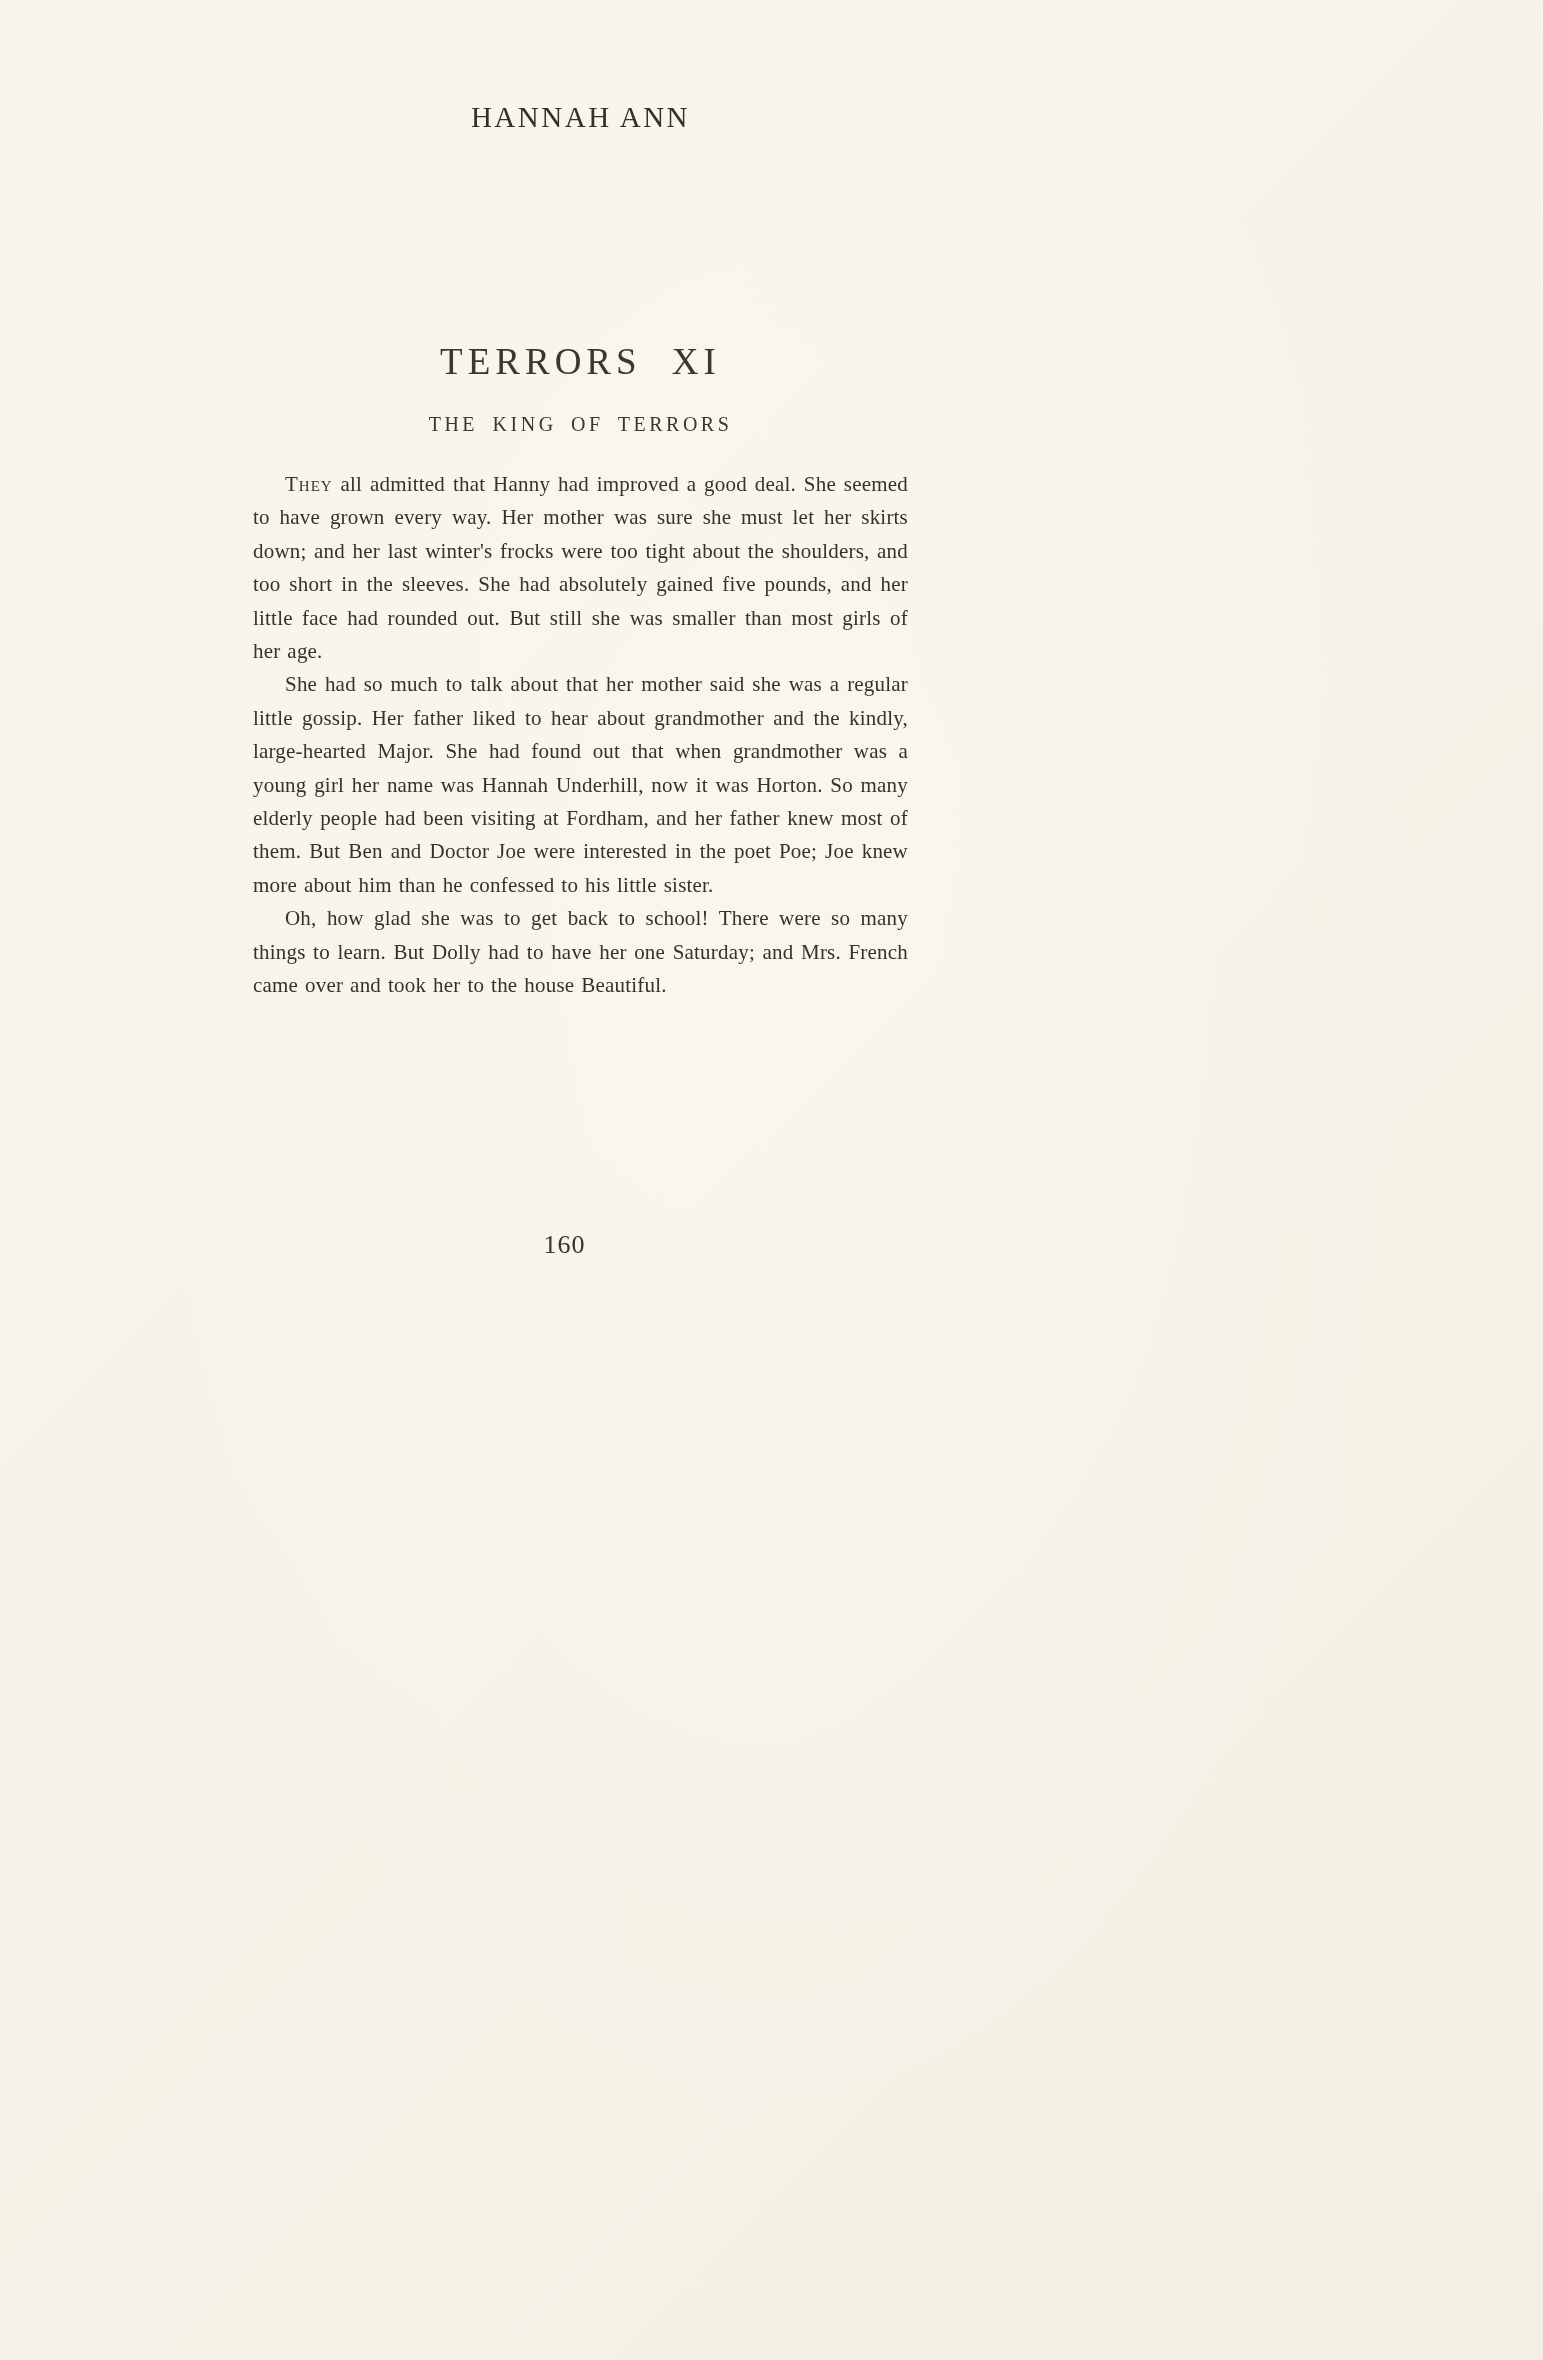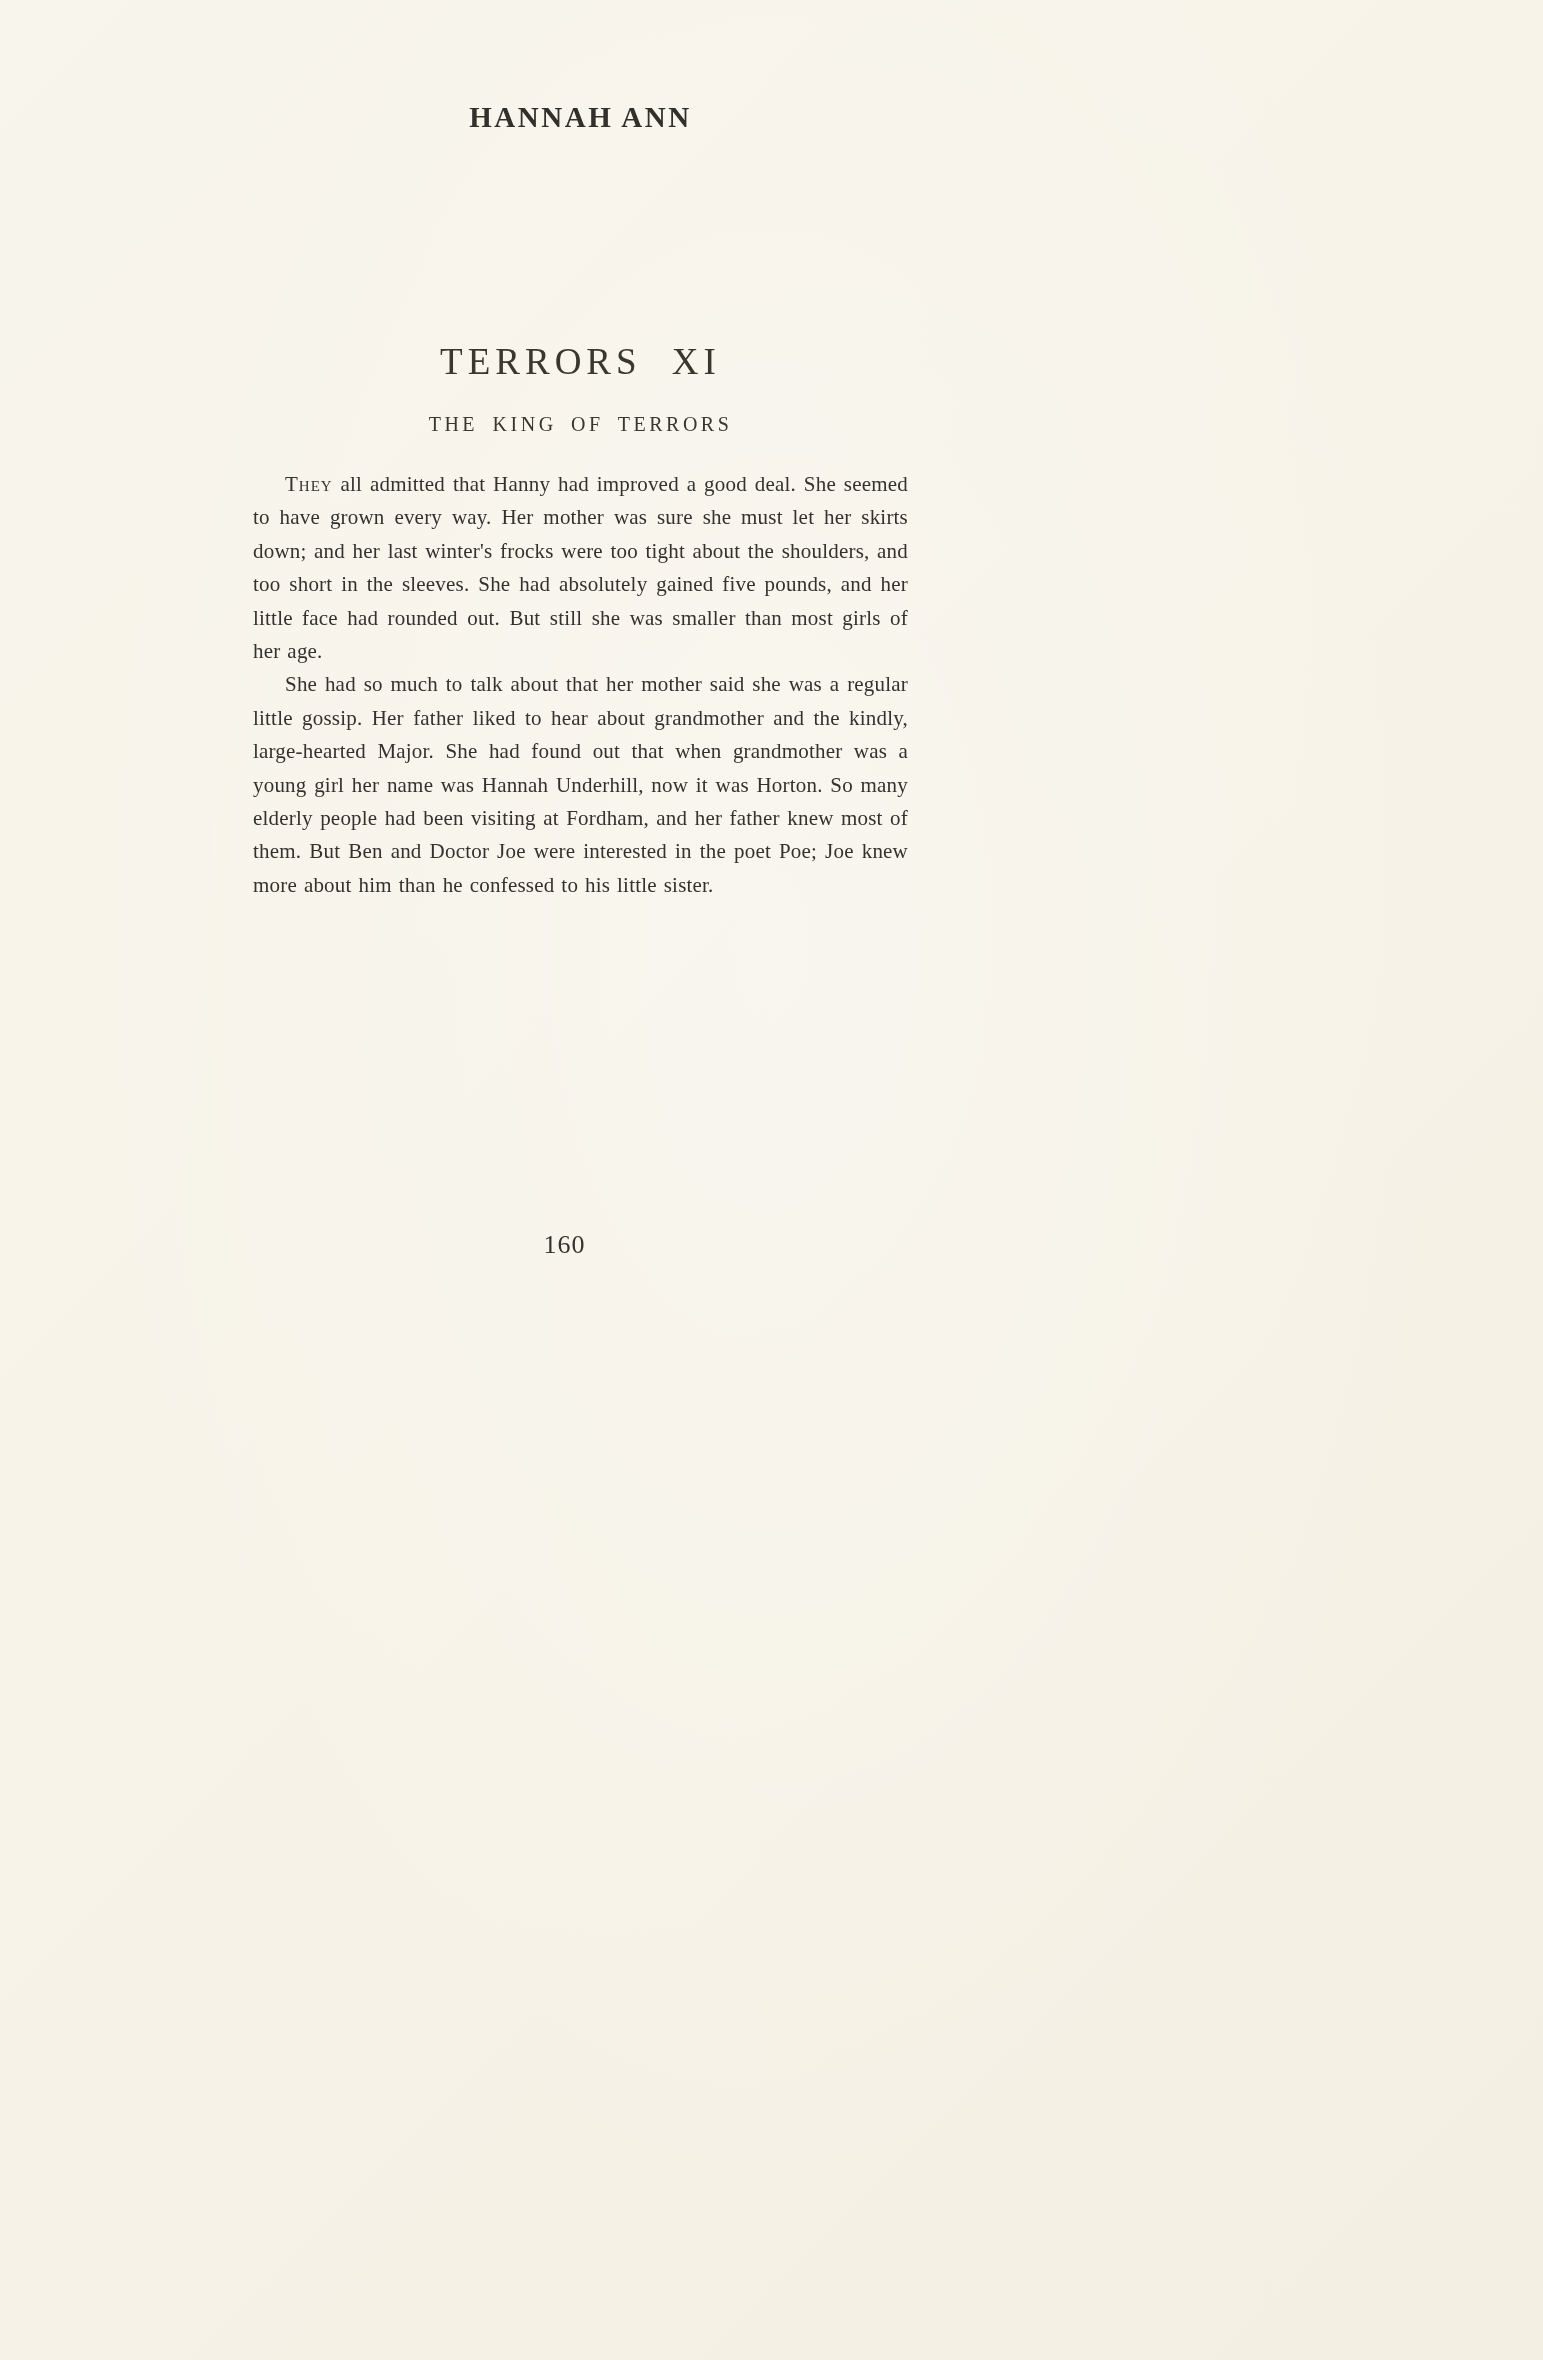--- a/index.html
+++ b/index.html
@@ -15,21 +15,21 @@
     overflow: hidden;
   }
 
   .running-header {
     position: absolute;
     top: 101px;
     left: 253px;
     width: 655px;
     text-align: center;
     font-size: 29px;
-    font-weight: bold;
+    font-weight: normal;
     letter-spacing: 2.5px;
     color: #32302a;
   }
 
   .chapter-heading {
     position: absolute;
     top: 340px;
     left: 253px;
     width: 655px;
     text-align: center;
@@ -90,15 +90,16 @@
 
 <div class="running-header">HANNAH ANN</div>
 
 <div class="chapter-heading">TERRORS XI</div>
 
 <div class="chapter-subheading">THE KING OF TERRORS</div>
 
 <div class="body-text">
   <p><span class="lead-word">They</span><span> all admitted that Hanny had improved a good deal.  She seemed to have grown every way.  Her mother was sure she must let her skirts down; and her last winter's frocks were too tight about the shoulders, and too short in the sleeves.  She had absolutely gained five pounds, and her little face had rounded out.  But still she was smaller than most girls of her age.</span></p>
   <p>She had so much to talk about that her mother said she was a regular little gossip.  Her father liked to hear about grandmother and the kindly, large-hearted Major.  She had found out that when grandmother was a young girl her name was Hannah Underhill, now it was Horton.  So many elderly people had been visiting at Fordham, and her father knew most of them.  But Ben and Doctor Joe were interested in the poet Poe; Joe knew more about him than he confessed to his little sister.</p>
+  <p>Oh, how glad she was to get back to school!  There were so many things to learn.  But Dolly had to have her one Saturday; and Mrs. French came over and took her to the house Beautiful.</p>
 </div>
 
 <div class="page-number">160</div>
 
 </body></html>

